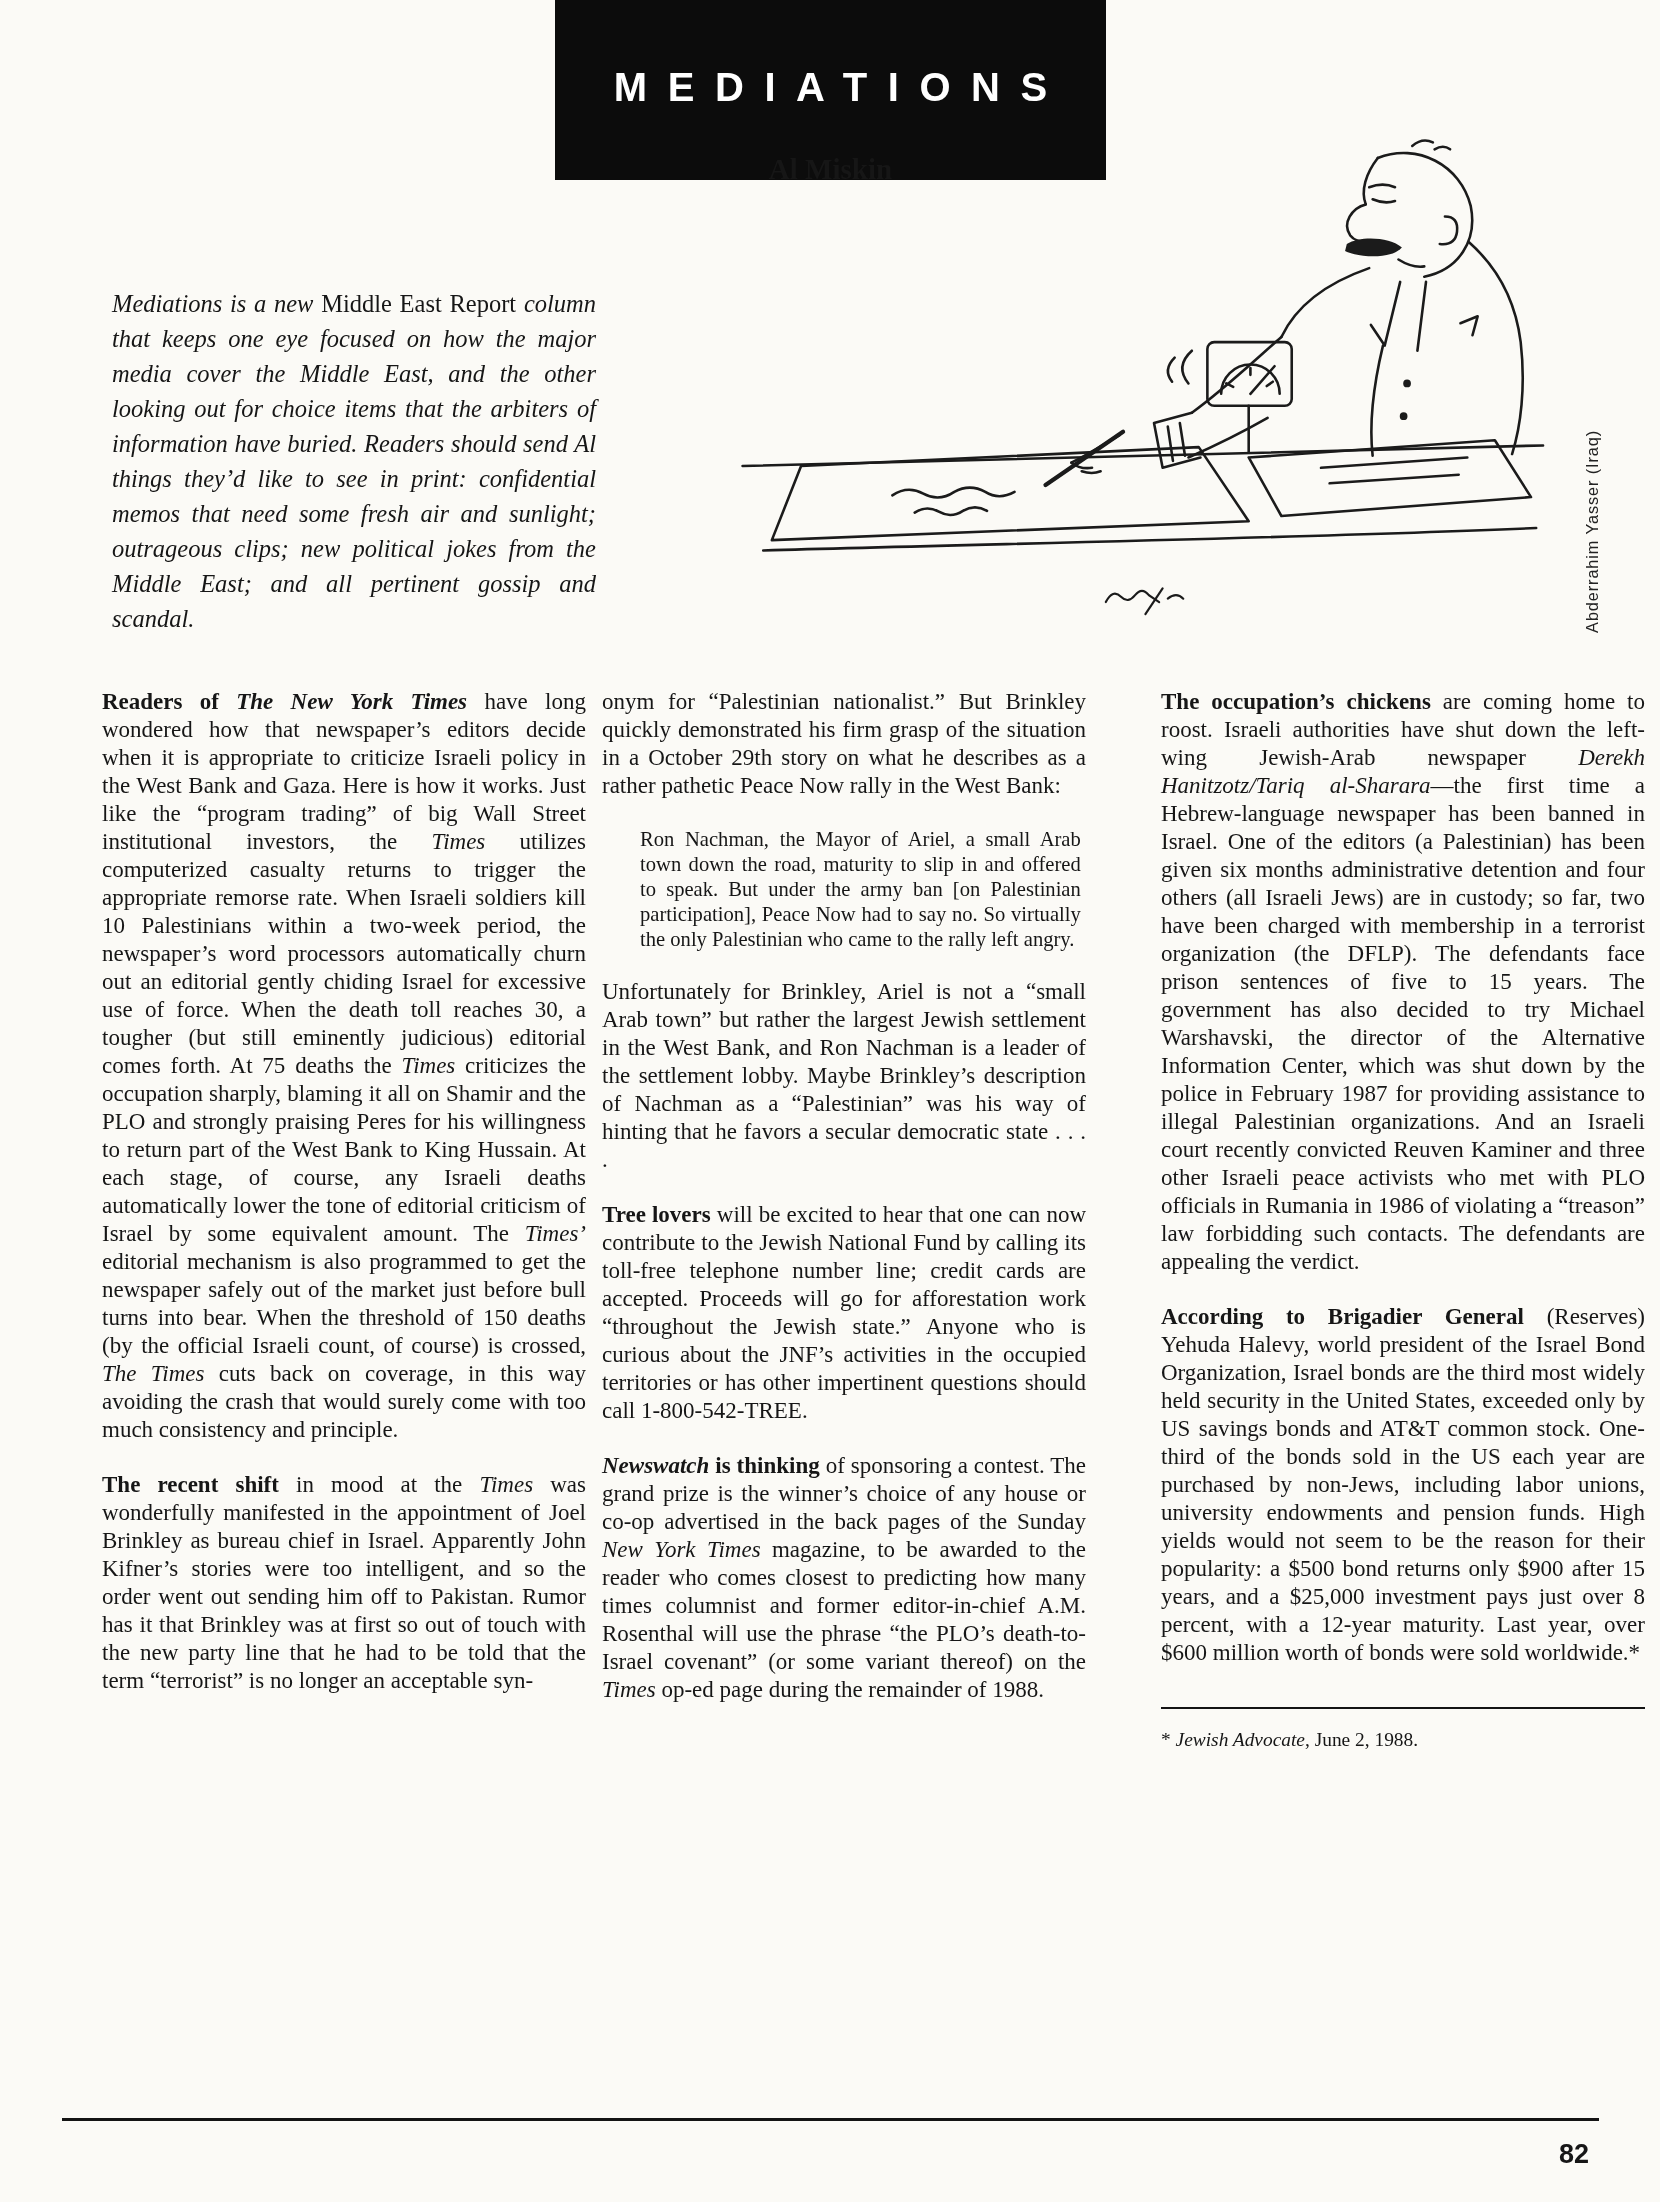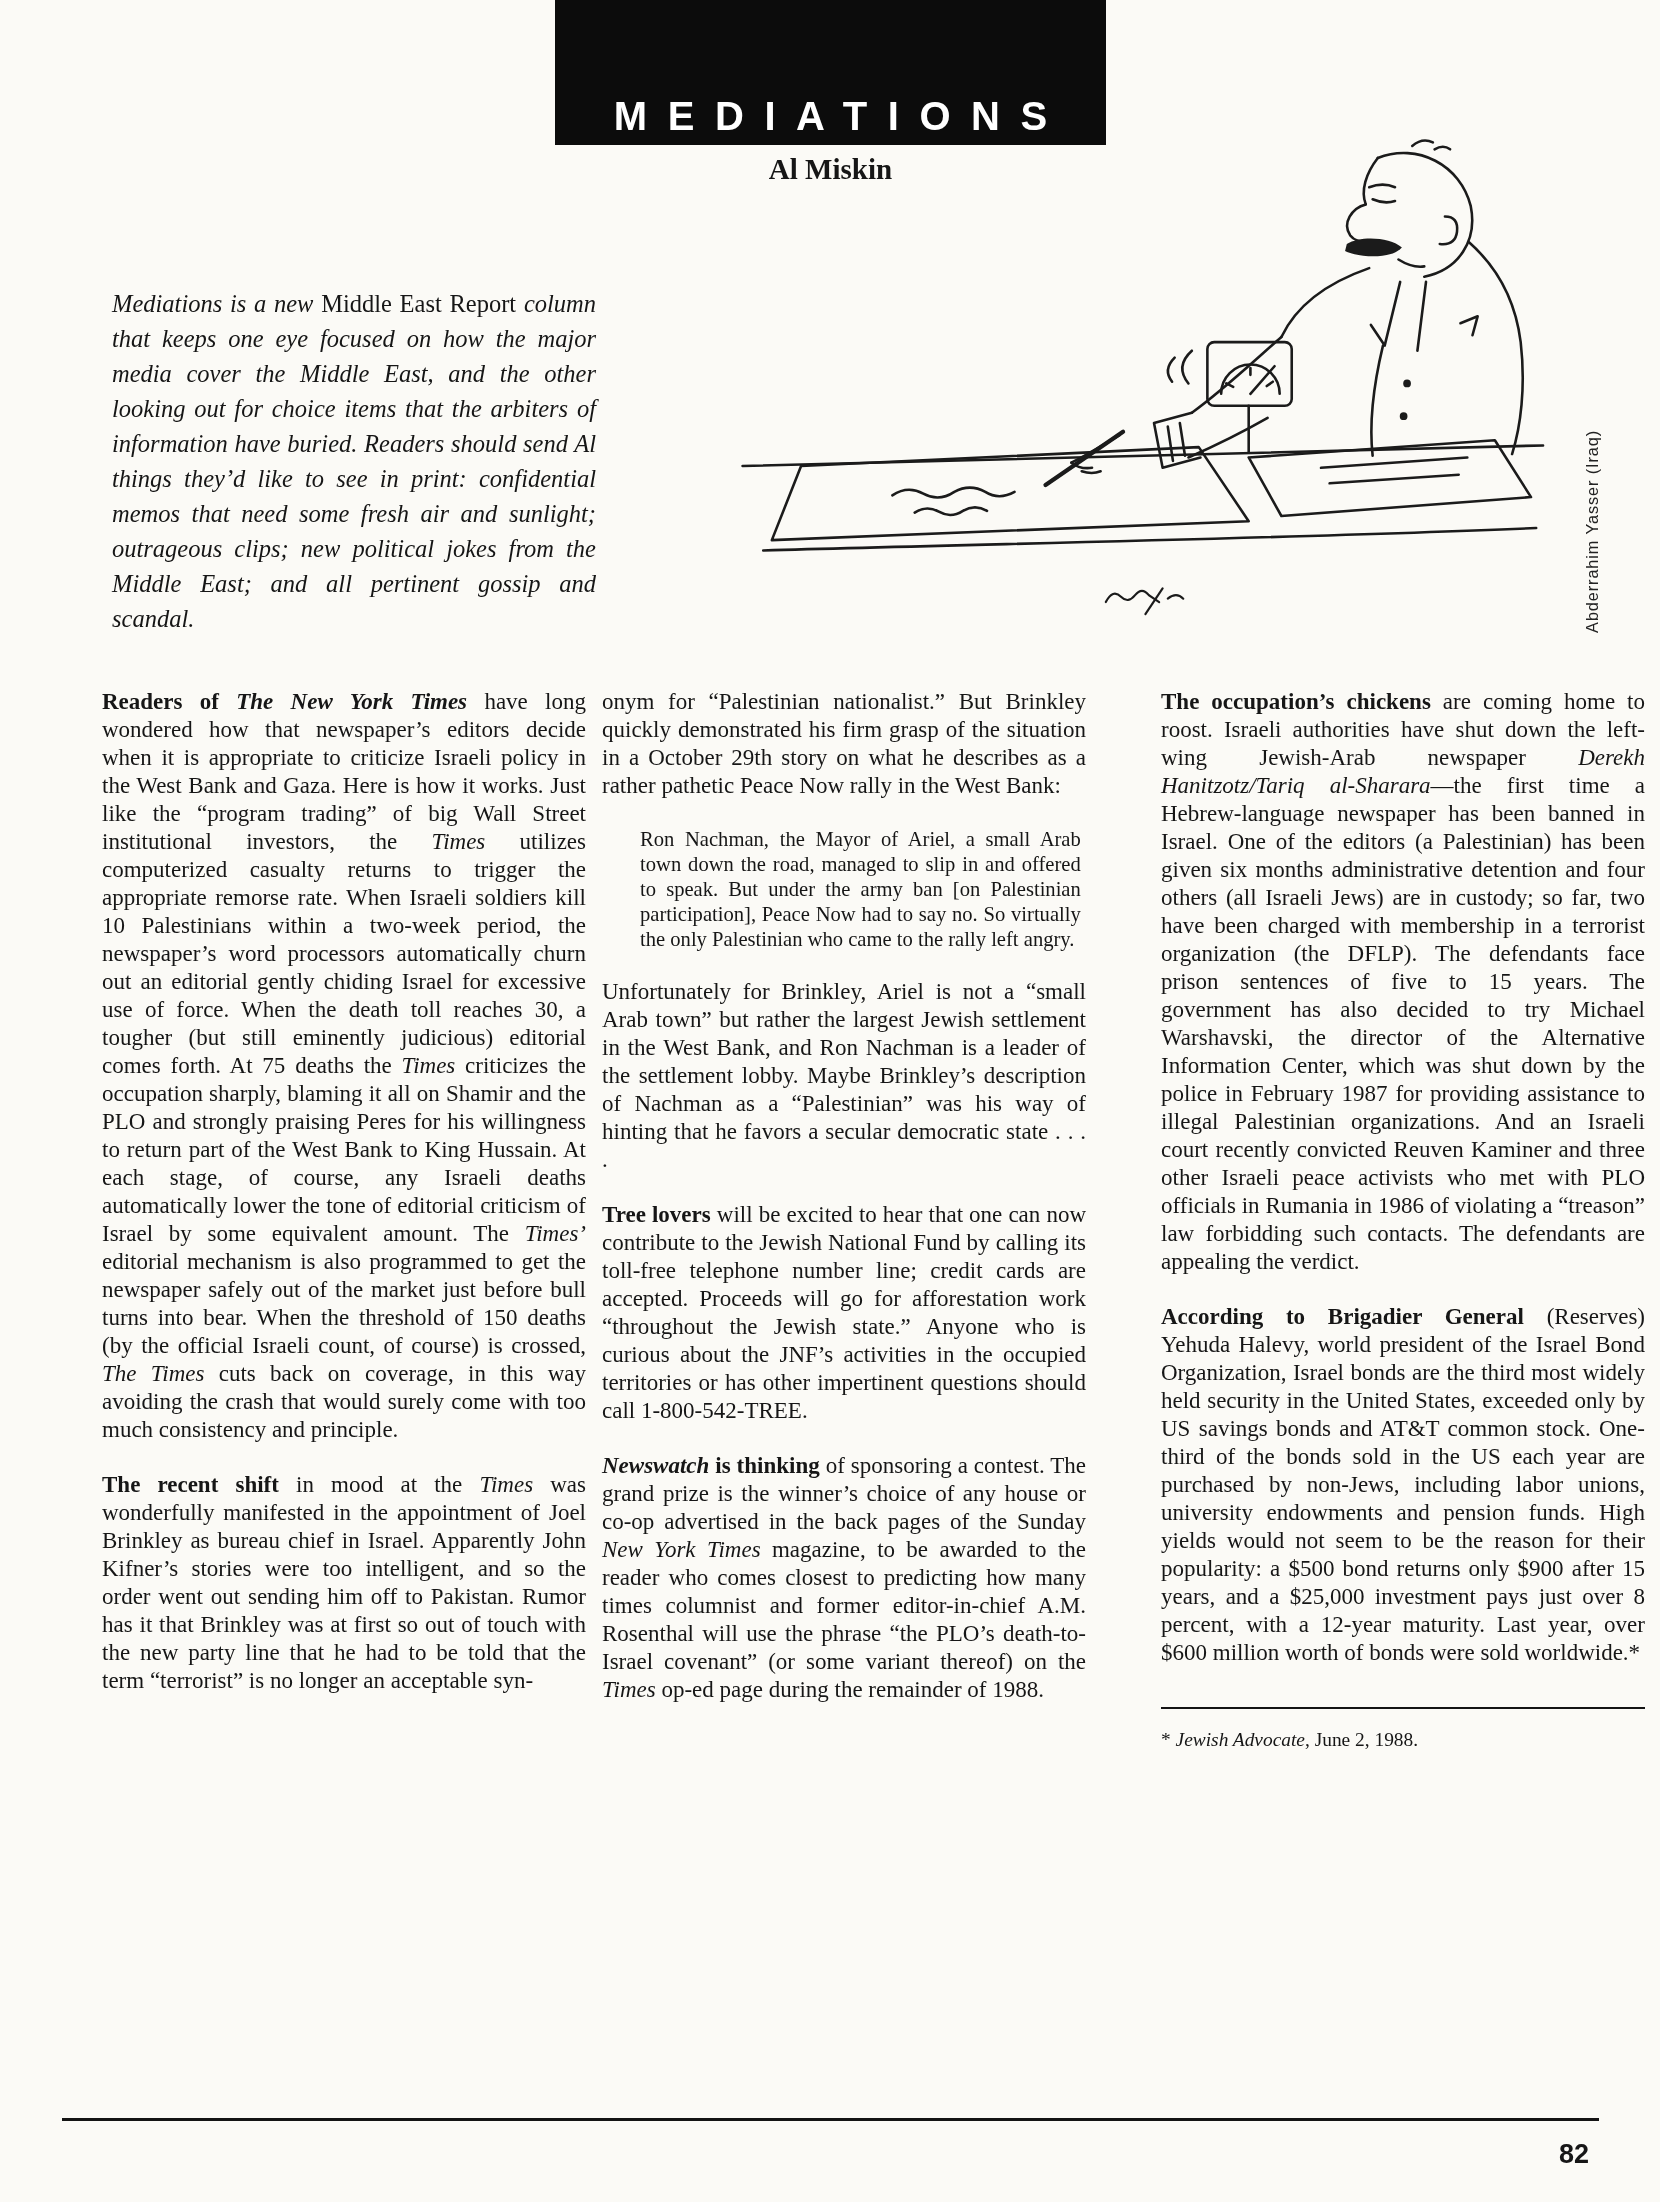--- a/index.html
+++ b/index.html
@@ -5,22 +5,22 @@
   * { margin:0; padding:0; box-sizing:border-box; }
   html,body { background:#e9e8e4; }
   .page {
     position:relative; width:1661px; height:2203px;
     background:#fbfaf6; color:#161616;
     font-family:"Liberation Serif", serif;
     overflow:hidden; margin:0 auto;
   }
   
   .banner {
-    position:absolute; left:555px; top:0; width:551px; height:145px;
-    background:#0c0c0c; display:flex; align-items:flex-end; justify-content:center;
+    position:absolute; left:555px; top:0; width:551px; height:180px;
+    background:#0c0c0c; display:flex; align-items:center; justify-content:center;
     padding-bottom:6px;
   }
   .banner-text {
     color:#ffffff; font-family:"Liberation Sans", sans-serif; font-weight:bold;
     font-size:40px; letter-spacing:20.6px; text-indent:20.6px; white-space:nowrap;
   }
   .byline {
     position:absolute; left:555px; top:153px; width:551px; text-align:center;
     font-weight:bold; font-size:29px; font-family:"Liberation Serif", serif;
   }
@@ -139,21 +139,21 @@
   </div>
   <div class="credit">Abderrahim Yasser (Iraq)</div>
 
   <div class="col col1">
     <p><span class="seg-b">Readers of </span><span class="seg-b seg-i">The New York Times</span><span> have long wondered how that newspaper’s editors decide when it is appropriate to criticize Israeli policy in the West Bank and Gaza. Here is how it works. Just like the “program trading” of big Wall Street institutional investors, the </span><span class="seg-i">Times</span><span> utilizes computerized casualty returns to trigger the appropriate remorse rate. When Israeli soldiers kill 10 Palestinians within a two-week period, the newspaper’s word processors automatically churn out an editorial gently chiding Israel for excessive use of force. When the death toll reaches 30, a tougher (but still eminently judicious) editorial comes forth. At 75 deaths the </span><span class="seg-i">Times</span><span> criticizes the occupation sharply, blaming it all on Shamir and the PLO and strongly praising Peres for his willingness to return part of the West Bank to King Hussain. At each stage, of course, any Israeli deaths automatically lower the tone of editorial criticism of Israel by some equivalent amount. The </span><span class="seg-i">Times’</span><span> editorial mechanism is also programmed to get the newspaper safely out of the market just before bull turns into bear. When the threshold of 150 deaths (by the official Israeli count, of course) is crossed, </span><span class="seg-i">The Times</span><span> cuts back on coverage, in this way avoiding the crash that would surely come with too much consistency and principle.</span></p>
     <p><span class="seg-b">The recent shift</span><span> in mood at the </span><span class="seg-i">Times</span><span> was wonderfully manifested in the appointment of Joel Brinkley as bureau chief in Israel. Apparently John Kifner’s stories were too intelligent, and so the order went out sending him off to Pakistan. Rumor has it that Brinkley was at first so out of touch with the new party line that he had to be told that the term “terrorist” is no longer an acceptable syn-</span></p>
   </div>
 
   <div class="col col2">
     <p><span>onym for “Palestinian nationalist.” But Brinkley quickly demonstrated his firm grasp of the situation in a October 29th story on what he describes as a rather pathetic Peace Now rally in the West Bank:</span></p>
-    <p class="quote"><span>Ron Nachman, the Mayor of Ariel, a small Arab town down the road, managed to slip in and offered to speak. But under the army ban [on Palestinian participation], Peace Now had to say no. So virtually the only Palestinian who came to the rally left angry.</span></p>
+    <p class="quote"><span>Ron Nachman, the Mayor of Ariel, a small Arab town down the road, maturity to slip in and offered to speak. But under the army ban [on Palestinian participation], Peace Now had to say no. So virtually the only Palestinian who came to the rally left angry.</span></p>
     <p><span>Unfortunately for Brinkley, Ariel is not a “small Arab town” but rather the largest Jewish settlement in the West Bank, and Ron Nachman is a leader of the settlement lobby. Maybe Brinkley’s description of Nachman as a “Palestinian” was his way of hinting that he favors a secular democratic state . . . .</span></p>
     <p><span class="seg-b">Tree lovers</span><span> will be excited to hear that one can now contribute to the Jewish National Fund by calling its toll-free telephone number line; credit cards are accepted. Proceeds will go for afforestation work “throughout the Jewish state.” Anyone who is curious about the JNF’s activities in the occupied territories or has other impertinent questions should call 1-800-542-TREE.</span></p>
     <p><span class="seg-b seg-i">Newswatch</span><span class="seg-b"> is thinking</span><span> of sponsoring a contest. The grand prize is the winner’s choice of any house or co-op advertised in the back pages of the Sunday </span><span class="seg-i">New York Times</span><span> magazine, to be awarded to the reader who comes closest to predicting how many times columnist and former editor-in-chief A.M. Rosenthal will use the phrase “the PLO’s death-to-Israel covenant” (or some variant thereof) on the </span><span class="seg-i">Times</span><span> op-ed page during the remainder of 1988.</span></p>
   </div>
 
   <div class="col col3">
     <p><span class="seg-b">The occupation’s chickens</span><span> are coming home to roost. Israeli authorities have shut down the left-wing Jewish-Arab newspaper </span><span class="seg-i">Derekh Hanitzotz/Tariq al-Sharara</span><span>—the first time a Hebrew-language newspaper has been banned in Israel. One of the editors (a Palestinian) has been given six months administrative detention and four others (all Israeli Jews) are in custody; so far, two have been charged with membership in a terrorist organization (the DFLP). The defendants face prison sentences of five to 15 years. The government has also decided to try Michael Warshavski, the director of the Alternative Information Center, which was shut down by the police in February 1987 for providing assistance to illegal Palestinian organizations. And an Israeli court recently convicted Reuven Kaminer and three other Israeli peace activists who met with PLO officials in Rumania in 1986 of violating a “treason” law forbidding such contacts. The defendants are appealing the verdict.</span></p>
     <p><span class="seg-b">According to Brigadier General</span><span> (Reserves) Yehuda Halevy, world president of the Israel Bond Organization, Israel bonds are the third most widely held security in the United States, exceeded only by US savings bonds and AT&amp;T common stock. One-third of the bonds sold in the US each year are purchased by non-Jews, including labor unions, university endowments and pension funds. High yields would not seem to be the reason for their popularity: a $500 bond returns only $900 after 15 years, and a $25,000 investment pays just over 8 percent, with a 12-year maturity. Last year, over $600 million worth of bonds were sold worldwide.*</span></p>
     <div class="footnote"><span>* </span><span class="seg-i">Jewish Advocate</span><span>, June 2, 1988.</span></div>
   </div>

